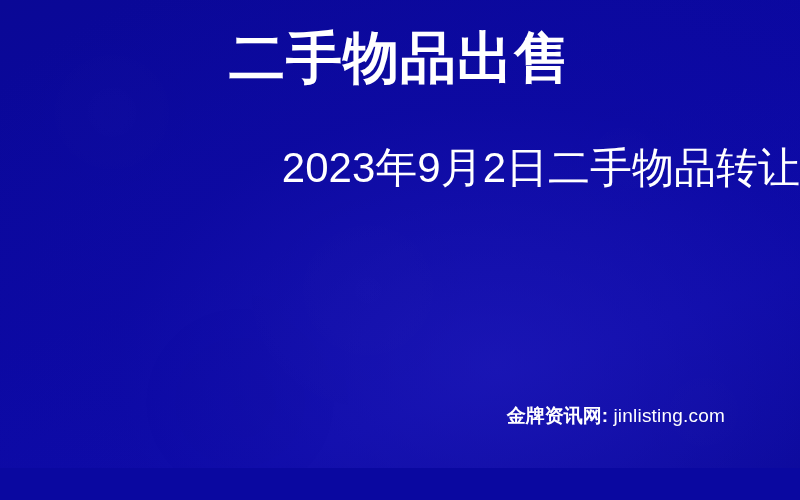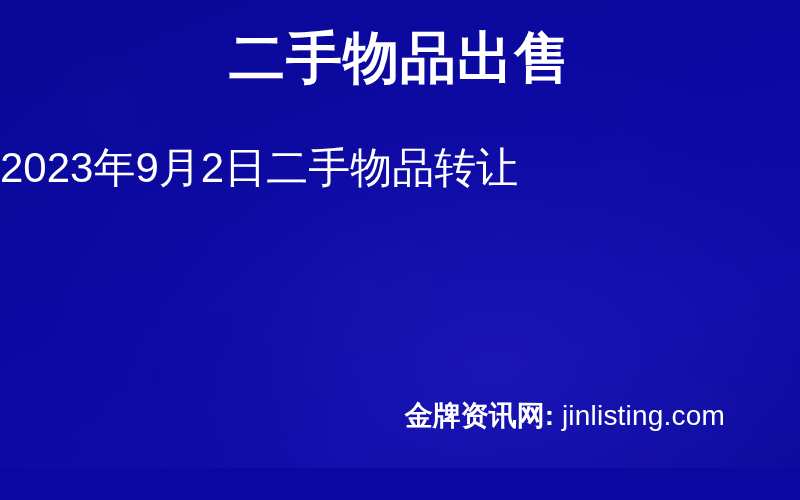--- a/index.html
+++ b/index.html
@@ -65,39 +65,39 @@
     letter-spacing: 1px;
     white-space: nowrap;
   }
 
   
   .body-copy {
     position: absolute;
     left: 0;
     right: 0;
     top: 134px;
-    text-align: left;
+    text-align: right;
     color: #ffffff;
   }
 
   .body-line {
     font-size: 42px;
     line-height: 68px;
     font-weight: 500;
     letter-spacing: 0px;
     white-space: nowrap;
   }
 
   
   .footer-credit {
     position: absolute;
     right: 75px;
     top: 402px;
     color: #ffffff;
-    font-size: 28px;
+    font-size: 19px;
     line-height: 28px;
     white-space: nowrap;
   }
 
   .footer-brand {
     font-weight: 700;
     letter-spacing: 0px;
   }
 
   .footer-domain {

